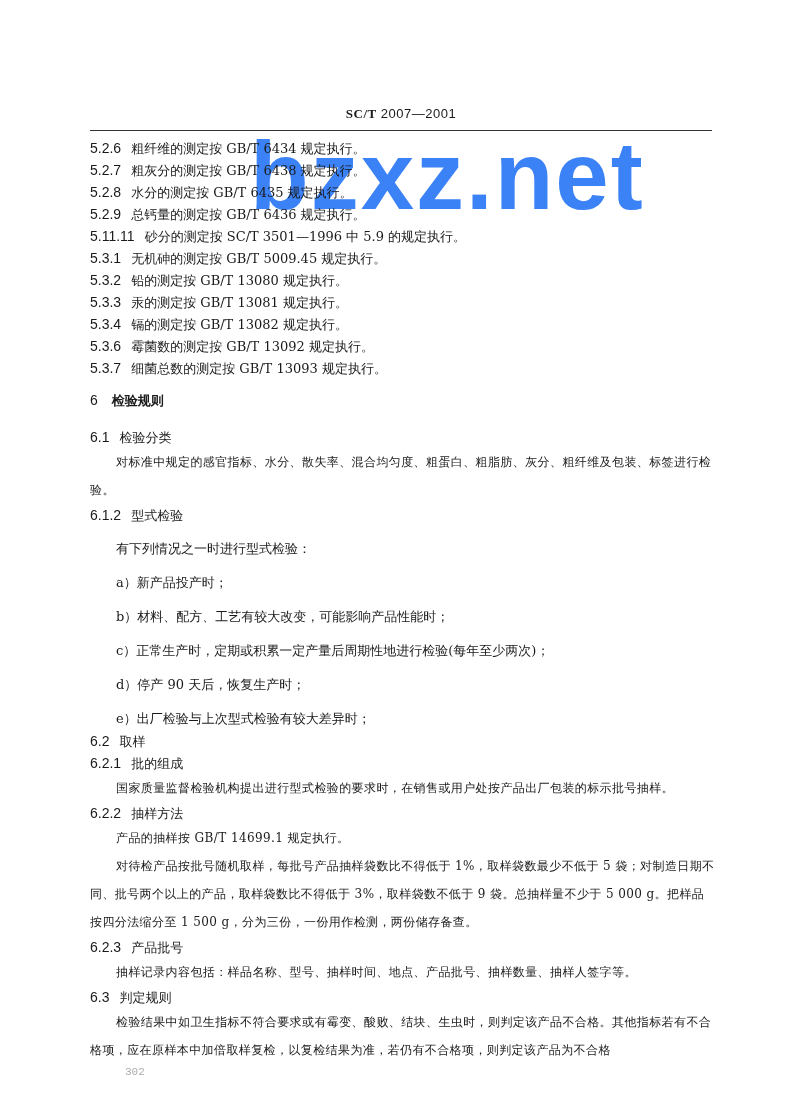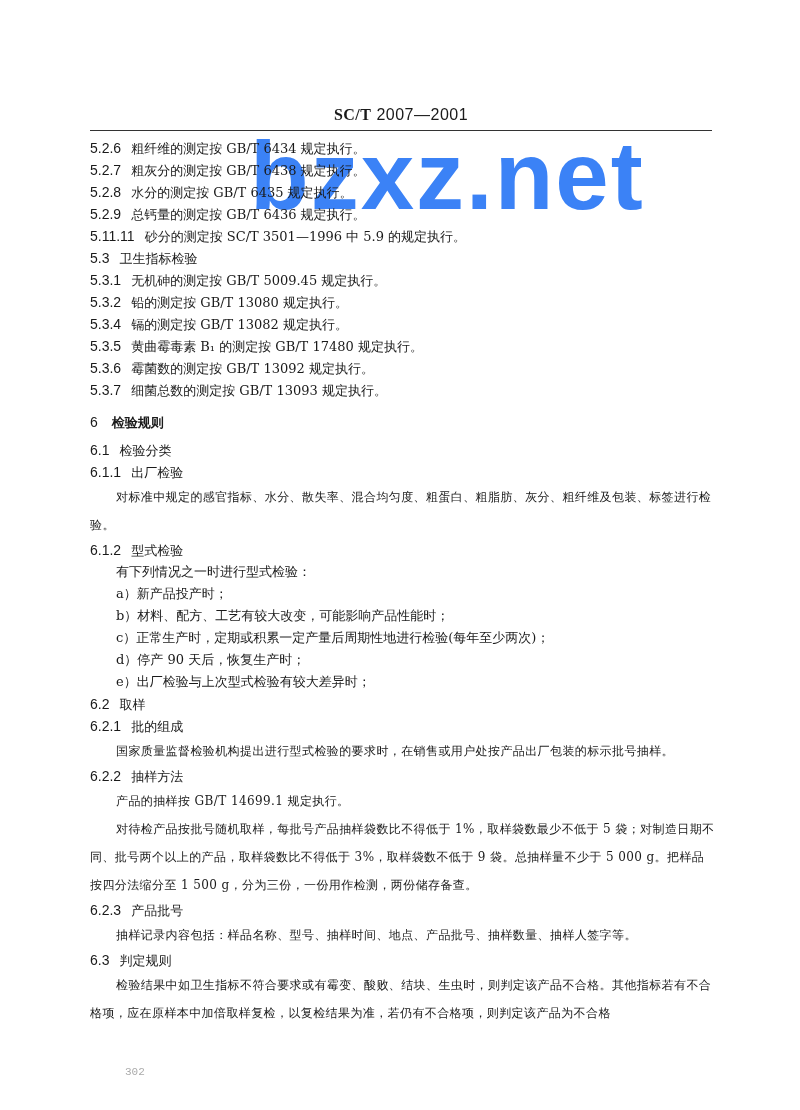--- a/index.html
+++ b/index.html
@@ -9,40 +9,40 @@
     color: #1a1a1a;
   }
   .watermark {
     position: absolute; left: 250px; top: 128px;
     font-family: Liberation Sans, sans-serif;
     font-weight: bold; font-size: 96px; letter-spacing: 2px;
     color: #3b82f6; z-index: 0; line-height: 1;
   }
   .header {
     position: absolute; left: 90px; top: 106px; width: 622px;
-    text-align: center; font-size: 16px; letter-spacing: 0.5px;
+    text-align: center; font-size: 13px; letter-spacing: 0.5px;
     font-family: "Liberation Sans", sans-serif;
   }
   .header .sc { font-family: "Liberation Serif", serif; font-weight: bold; }
   .rule {
     position: absolute; left: 90px; top: 130px; width: 622px; height: 0;
     border-top: 1.5px solid #333;
   }
   .content { position: absolute; left: 90px; top: 137px; width: 625px; z-index: 1; }
   .line {
     height: 22px; line-height: 22px; font-size: 13px; white-space: nowrap;
   }
   .num {
     font-family: "Liberation Sans", sans-serif; font-size: 14px;
     display: inline-block; margin-right: 10px;
   }
-  .chapter { height: 30px; line-height: 34px; margin-top: 4px; margin-bottom: 4px; font-weight: bold; font-size: 13px; }
+  .chapter { height: 30px; line-height: 34px; margin-top: 4px; margin-bottom: 13px; font-weight: bold; font-size: 13px; }
   .chapter .num { font-weight: normal; margin-right: 14px; }
   .para { font-size: 12px; line-height: 28px; text-indent: 26px; white-space: normal; letter-spacing: 0.4px; }
-  .item { padding-left: 26px; }
+  .item { padding-left: 26px; margin-top: 12px; }
   .footer-page {
     position: absolute; left: 125px; top: 1066px; font-size: 11px; color: #aaa;
     font-family: Liberation Mono, monospace;
   }
 </style>
 </head>
 <body>
 
 <div class="watermark">bzxz.net</div>
 
@@ -53,33 +53,31 @@
 <div class="rule"></div>
 
 <div class="content">
 
   <div class="line"><span class="num">5.2.6</span><span>粗纤维的测定按 GB/T 6434 规定执行。</span></div>
   <div class="line"><span class="num">5.2.7</span><span>粗灰分的测定按 GB/T 6438 规定执行。</span></div>
   <div class="line"><span class="num">5.2.8</span><span>水分的测定按 GB/T 6435 规定执行。</span></div>
   <div class="line"><span class="num">5.2.9</span><span>总钙量的测定按 GB/T 6436 规定执行。</span></div>
   <div class="line"><span class="num">5.11.11</span><span>砂分的测定按 SC/T 3501—1996 中 5.9 的规定执行。</span></div>
 
-  <div class="line"><span class="num">5.3</span><span>卫生指标检验</span></div>
   <div class="line"><span class="num">5.3.1</span><span>无机砷的测定按 GB/T 5009.45 规定执行。</span></div>
   <div class="line"><span class="num">5.3.2</span><span>铅的测定按 GB/T 13080 规定执行。</span></div>
+  <div class="line"><span class="num">5.3.3</span><span>汞的测定按 GB/T 13081 规定执行。</span></div>
   <div class="line"><span class="num">5.3.4</span><span>镉的测定按 GB/T 13082 规定执行。</span></div>
-  <div class="line"><span class="num">5.3.5</span><span>黄曲霉毒素 B₁ 的测定按 GB/T 17480 规定执行。</span></div>
   <div class="line"><span class="num">5.3.6</span><span>霉菌数的测定按 GB/T 13092 规定执行。</span></div>
   <div class="line"><span class="num">5.3.7</span><span>细菌总数的测定按 GB/T 13093 规定执行。</span></div>
 
   <div class="line chapter"><span class="num">6</span><span>检验规则</span></div>
 
   <div class="line"><span class="num">6.1</span><span>检验分类</span></div>
 
-  <div class="line"><span class="num">6.1.1</span><span>出厂检验</span></div>
   <div class="para">对标准中规定的感官指标、水分、散失率、混合均匀度、粗蛋白、粗脂肪、灰分、粗纤维及包装、标签进行检验。</div>
 
   <div class="line"><span class="num">6.1.2</span><span>型式检验</span></div>
   <div class="line item">有下列情况之一时进行型式检验：</div>
   <div class="line item">a）新产品投产时；</div>
   <div class="line item">b）材料、配方、工艺有较大改变，可能影响产品性能时；</div>
   <div class="line item">c）正常生产时，定期或积累一定产量后周期性地进行检验(每年至少两次)；</div>
   <div class="line item">d）停产 90 天后，恢复生产时；</div>
   <div class="line item">e）出厂检验与上次型式检验有较大差异时；</div>
 

